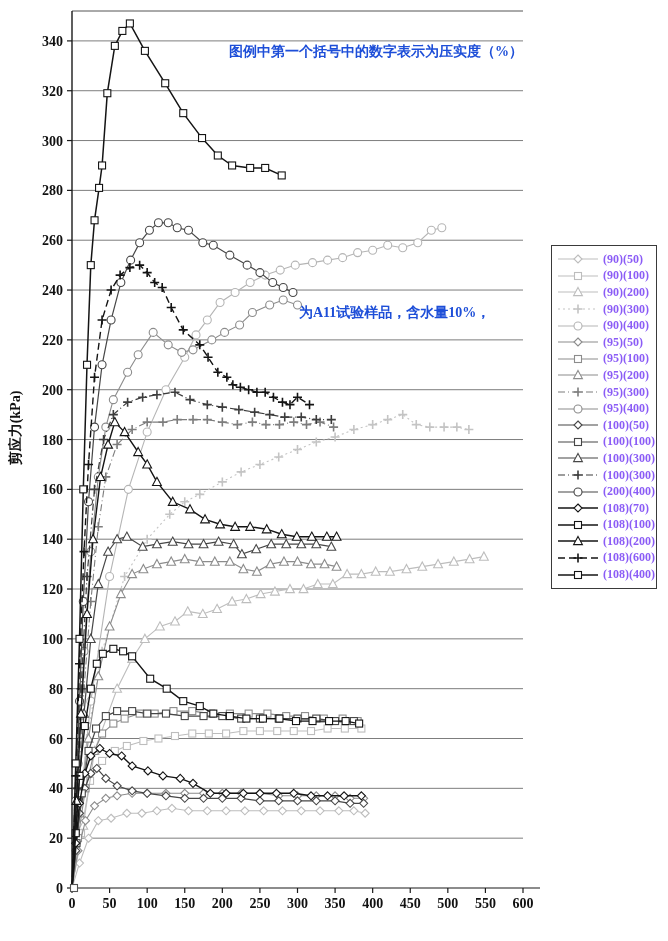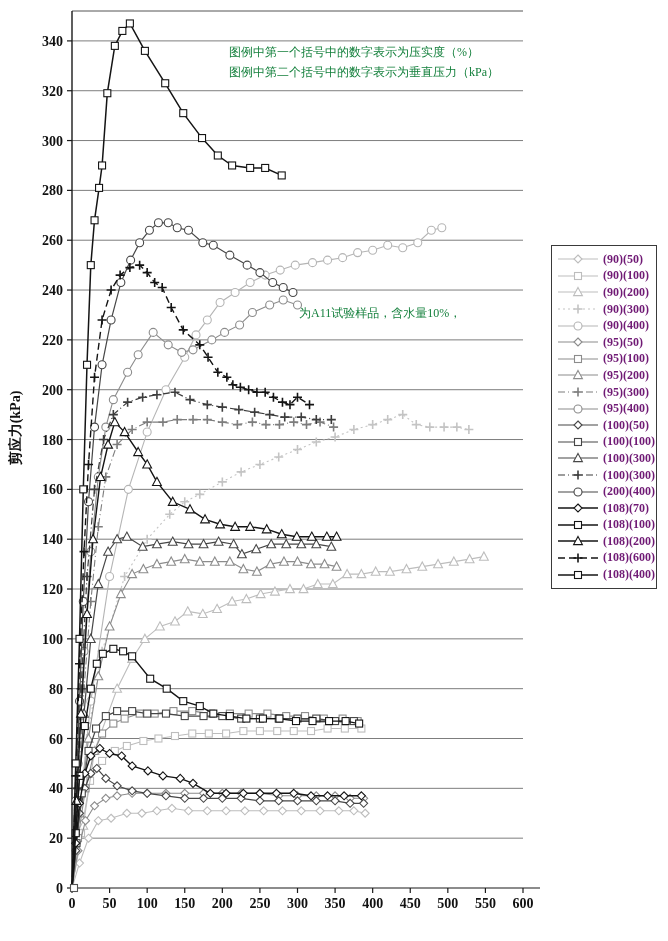--- a/index.html
+++ b/index.html
@@ -7,24 +7,24 @@
     position:relative;
     width:668px;height:941px;
     background:#ffffff;
     font-family:"Liberation Serif","DejaVu Serif",serif;
     color:#111;
     overflow:hidden;
   }
   .plot-svg{position:absolute;left:0;top:0;}
   .note{
     position:absolute;
-    font-size:12px;
+    font-size:14px;
     line-height:20px;
-    font-weight:400;
-    color:#15803d;
+    font-weight:700;
+    color:#1d4ed8;
     white-space:nowrap;
   }
   .note-1{left:229px;top:42px;}
   .note-2{left:299px;top:303px;}
   .ylabel{
     position:absolute;
     left:16px;top:428px;
     transform:translate(-50%,-50%) rotate(-90deg);
     font-size:14px;font-weight:600;
     white-space:nowrap;
@@ -48,21 +48,21 @@
   }
   .legend-item{
     display:flex;align-items:center;
     height:16.6px;
   }
   .legend-item svg{flex:0 0 auto;}
   .legend-label{
     font-size:12px;font-weight:600;
     margin-left:4px;
     white-space:nowrap;
-    color:#701a75;
+    color:#8b5cf6;
   }
 </style>
 </head>
 <body>
 
 <div class="page">
   <svg class="plot-svg" width="668" height="941">
       <line x1="72" y1="838.1704545454545" x2="523" y2="838.1704545454545" stroke="#6e6e6e" stroke-width="0.9"></line>
       <line x1="72" y1="788.3409090909091" x2="523" y2="788.3409090909091" stroke="#6e6e6e" stroke-width="0.9"></line>
       <line x1="72" y1="738.5113636363636" x2="523" y2="738.5113636363636" stroke="#6e6e6e" stroke-width="0.9"></line>
@@ -637,21 +637,20 @@
         <rect x="228.605" y="161.97159090909088" width="7" height="7" fill="#fff" stroke="#141414" stroke-width="1.1"></rect>
         <rect x="246.645" y="164.46306818181813" width="7" height="7" fill="#fff" stroke="#141414" stroke-width="1.1"></rect>
         <rect x="261.67833333333334" y="164.46306818181813" width="7" height="7" fill="#fff" stroke="#141414" stroke-width="1.1"></rect>
         <rect x="278.21500000000003" y="171.9375" width="7" height="7" fill="#fff" stroke="#141414" stroke-width="1.1"></rect>
       </g>
       <rect x="70.5" y="884.5" width="7" height="7" fill="#fff" stroke="#555" stroke-width="1.1"></rect>
     </svg>
 
   <div class="note note-1">
     <div>图例中第一个括号中的数字表示为压实度（%）</div>
-    <div>图例中第二个括号中的数字表示为垂直压力（kPa）</div>
   </div>
 
   <div class="note note-2">
     <div>为A11试验样品，含水量10%，</div>
   </div>
 
   <div class="ylabel">剪应力(kPa)</div>
   <div class="xlabel">剪切位移(0.01 mm)</div>
 
   <div class="legend">

